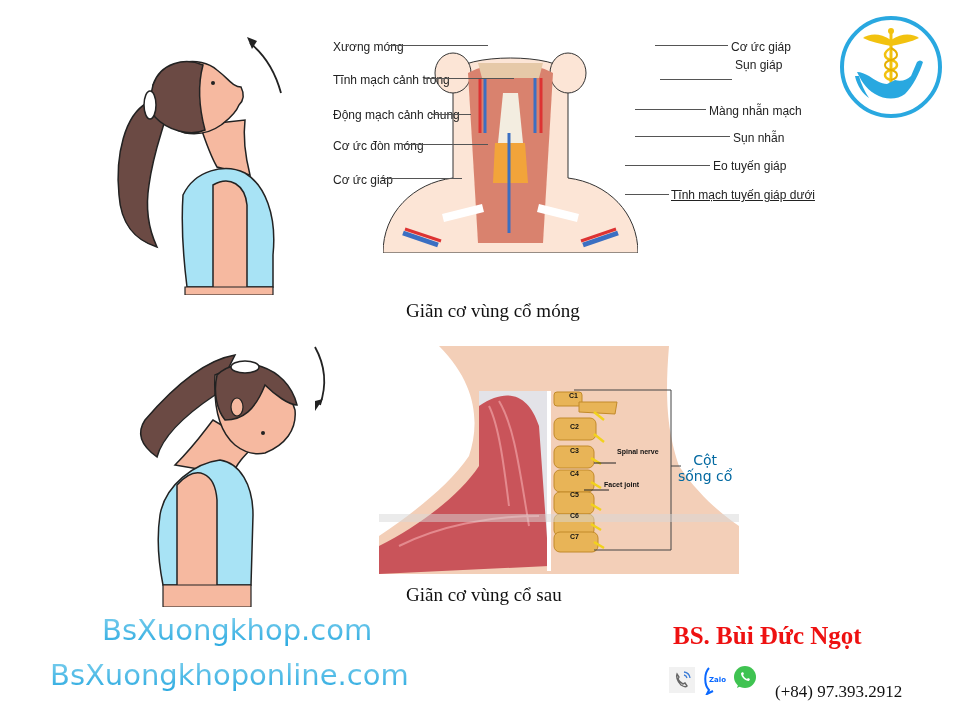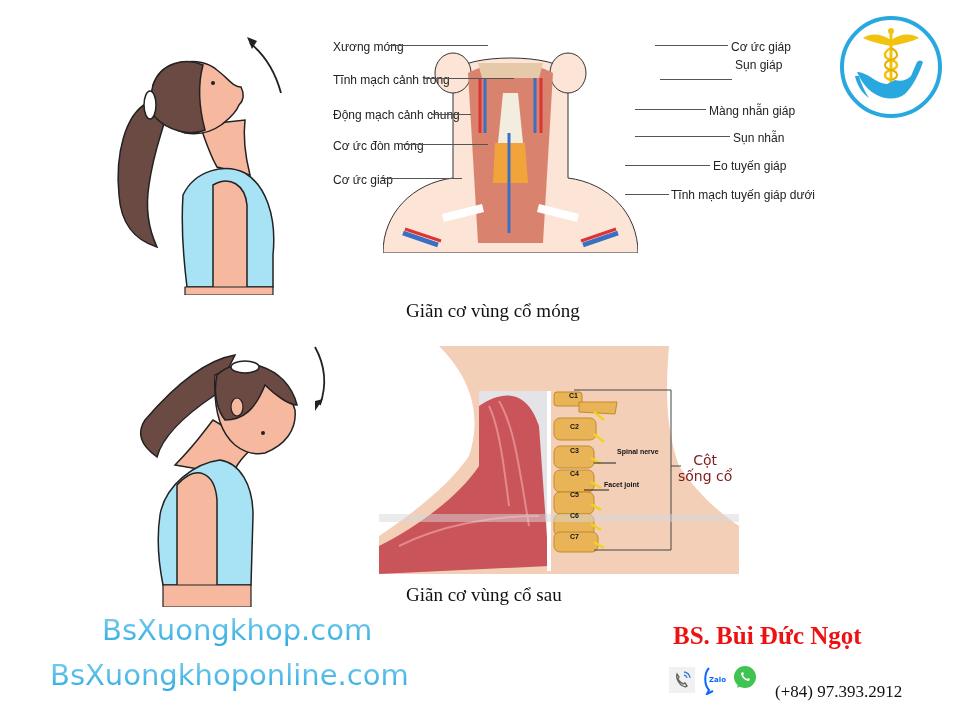--- a/index.html
+++ b/index.html
@@ -86,27 +86,27 @@
 <div class="lead" style="left:431px;top:114px;width:40px;"></div>
 <div class="label-sm" style="left:333px;top:139px;">Cơ ức đòn móng</div>
 <div class="lead" style="left:402px;top:144px;width:86px;"></div>
 <div class="label-sm" style="left:333px;top:173px;">Cơ ức giáp</div>
 <div class="lead" style="left:382px;top:178px;width:80px;"></div>
 
 <div class="label-sm" style="left:731px;top:40px;">Cơ ức giáp</div>
 <div class="lead" style="left:655px;top:45px;width:73px;"></div>
 <div class="label-sm" style="left:735px;top:58px;">Sụn giáp</div>
 <div class="lead" style="left:660px;top:79px;width:72px;"></div>
-<div class="label-sm" style="left:709px;top:104px;">Màng nhẫn giáp</div>
+<div class="label-sm" style="left:709px;top:104px;">Màng nhẫn mạch</div>
 <div class="lead" style="left:635px;top:109px;width:71px;"></div>
 <div class="label-sm" style="left:733px;top:131px;">Sụn nhẫn</div>
 <div class="lead" style="left:635px;top:136px;width:95px;"></div>
 <div class="label-sm" style="left:713px;top:159px;">Eo tuyến giáp</div>
 <div class="lead" style="left:625px;top:165px;width:85px;"></div>
-<div class="label-sm" style="left:671px;top:188px;">Tĩnh mạch tuyến giáp dưới</div>
+<div class="label-sm" style="left:671px;top:188px;text-decoration:underline;">Tĩnh mạch tuyến giáp dưới</div>
 <div class="lead" style="left:625px;top:194px;width:44px;"></div>
 
 <div class="caption" style="left:406px;top:300px;">Giãn cơ vùng cổ móng</div>
 
 <div class="fig" style="left:105px;top:335px;width:235px;height:272px;">
   <svg width="235" height="272" viewBox="0 0 235 272">
     <path d="M210 12 C220 30 222 50 215 70" stroke="#222" stroke-width="1.8" fill="none"></path>
     <path d="M210 76 L218 64 L210 66 Z" fill="#222"></path>
 
     <path d="M130 20 C100 25 70 50 40 85 C30 100 38 112 52 122 C58 100 80 80 110 60 Z" fill="#6b4a44" stroke="#222" stroke-width="1.5"></path>
@@ -165,21 +165,21 @@
 
 <div class="vert-label" style="left:569px;top:392px;">C1</div>
 <div class="vert-label" style="left:570px;top:423px;">C2</div>
 <div class="vert-label" style="left:570px;top:447px;">C3</div>
 <div class="vert-label" style="left:570px;top:470px;">C4</div>
 <div class="vert-label" style="left:570px;top:491px;">C5</div>
 <div class="vert-label" style="left:570px;top:512px;">C6</div>
 <div class="vert-label" style="left:570px;top:533px;">C7</div>
 <div class="vert-label" style="left:617px;top:448px;">Spinal nerve</div>
 <div class="vert-label" style="left:604px;top:481px;">Facet joint</div>
-<div class="abs" style="left:678px;top:452px;font-family:'DejaVu Sans',sans-serif;font-size:14px;line-height:16px;color:#7f1d1d;text-align:center;">
+<div class="abs" style="left:678px;top:452px;font-family:'DejaVu Sans',sans-serif;font-size:14px;line-height:16px;color:#0369a1;text-align:center;">
   <div>Cột</div>
   <div>sống cổ</div>
 </div>
 
 <div class="caption" style="left:406px;top:584px;">Giãn cơ vùng cổ sau</div>
 
 <div class="site" style="left:102px;top:613px;">BsXuongkhop.com</div>
 <div class="site" style="left:50px;top:658px;">BsXuongkhoponline.com</div>
 
 <div class="doctor" style="left:673px;top:622px;">BS. Bùi Đức Ngọt</div>

